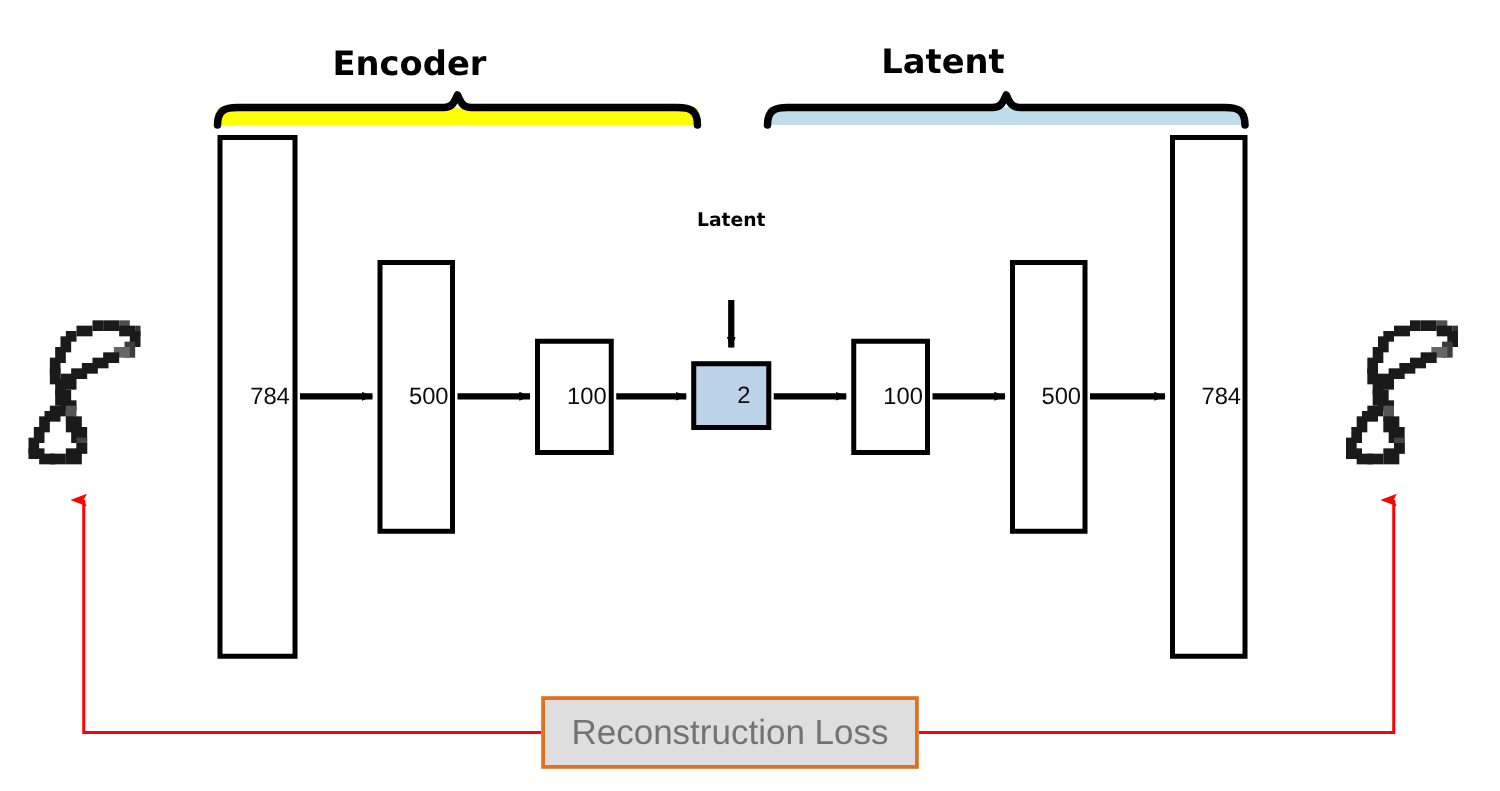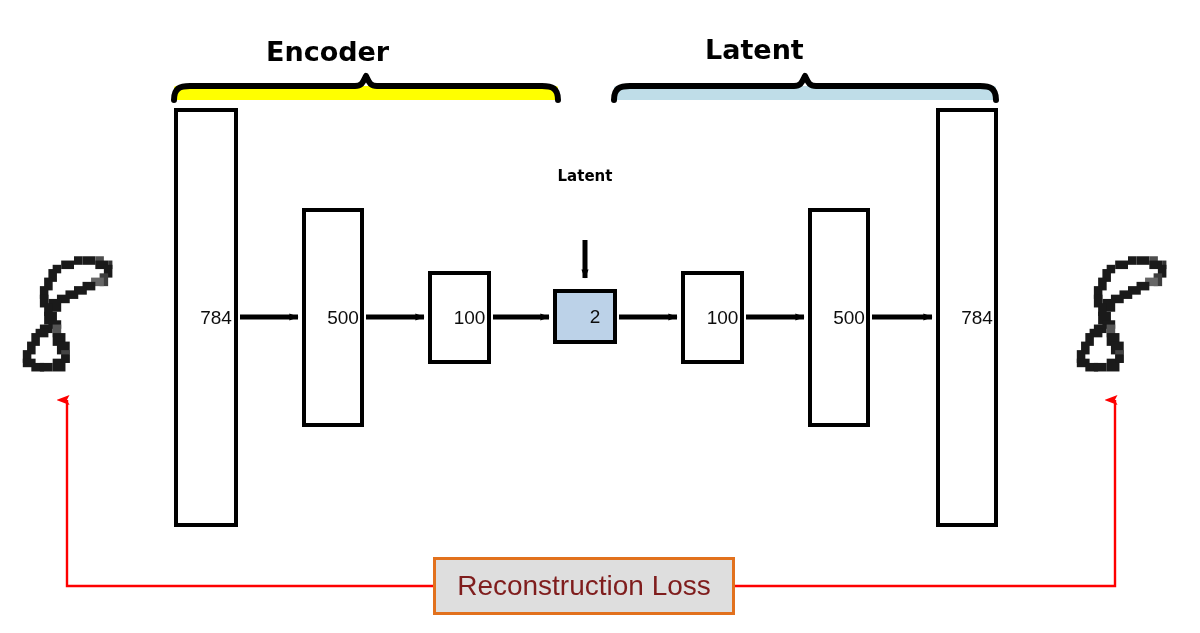--- a/index.html
+++ b/index.html
@@ -67,21 +67,21 @@
     background: #dedede;
     border: 3px solid #e2711d;
     box-sizing: border-box;
     display: flex;
     align-items: center;
     justify-content: center;
   }
   .loss-label {
     font-family: "Liberation Sans", sans-serif;
     font-size: 28px;
-    color: #7f1d1d;
+    color: #737373;
     white-space: nowrap;
   }
   .digit {
     position: absolute;
     image-rendering: pixelated;
   }
 </style>
 </head>
 <body>
 

